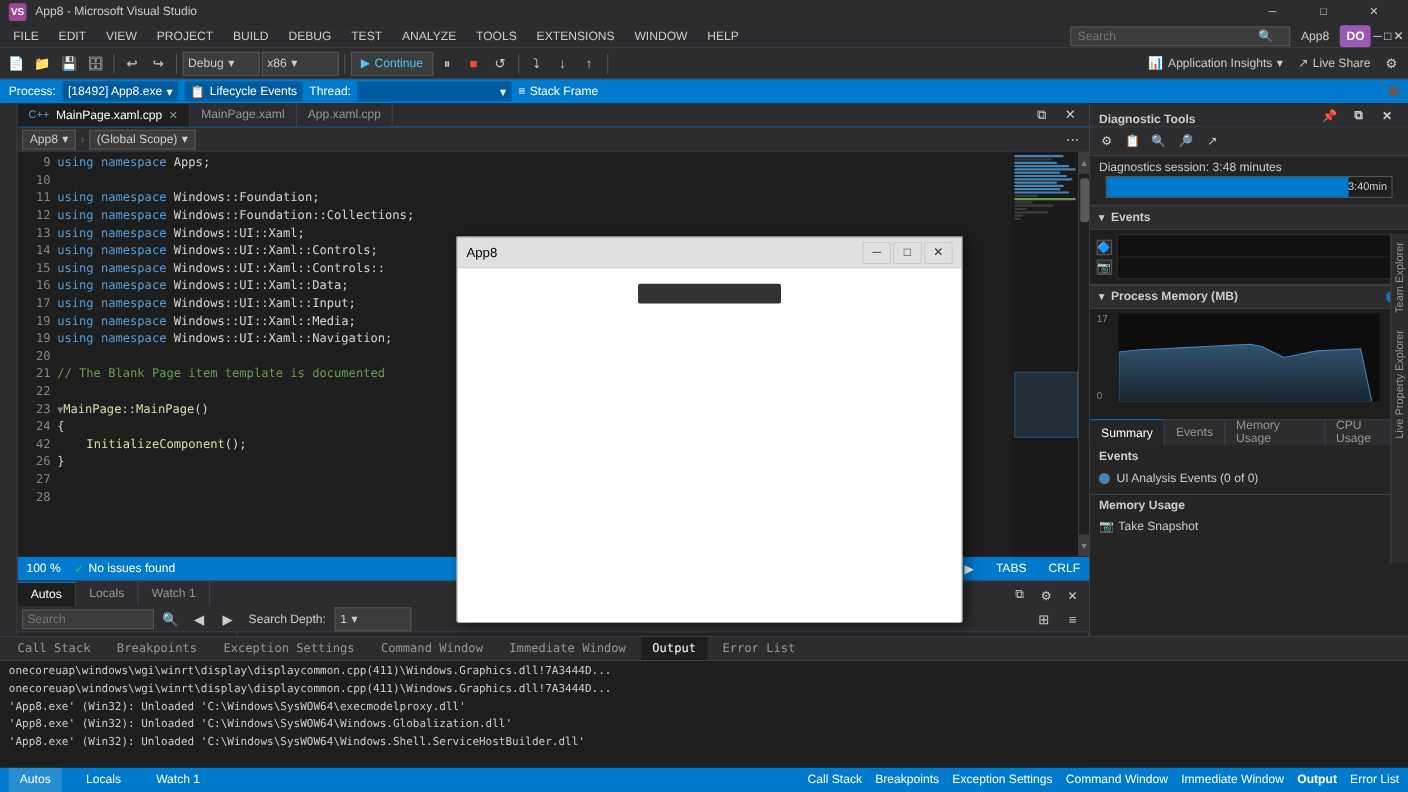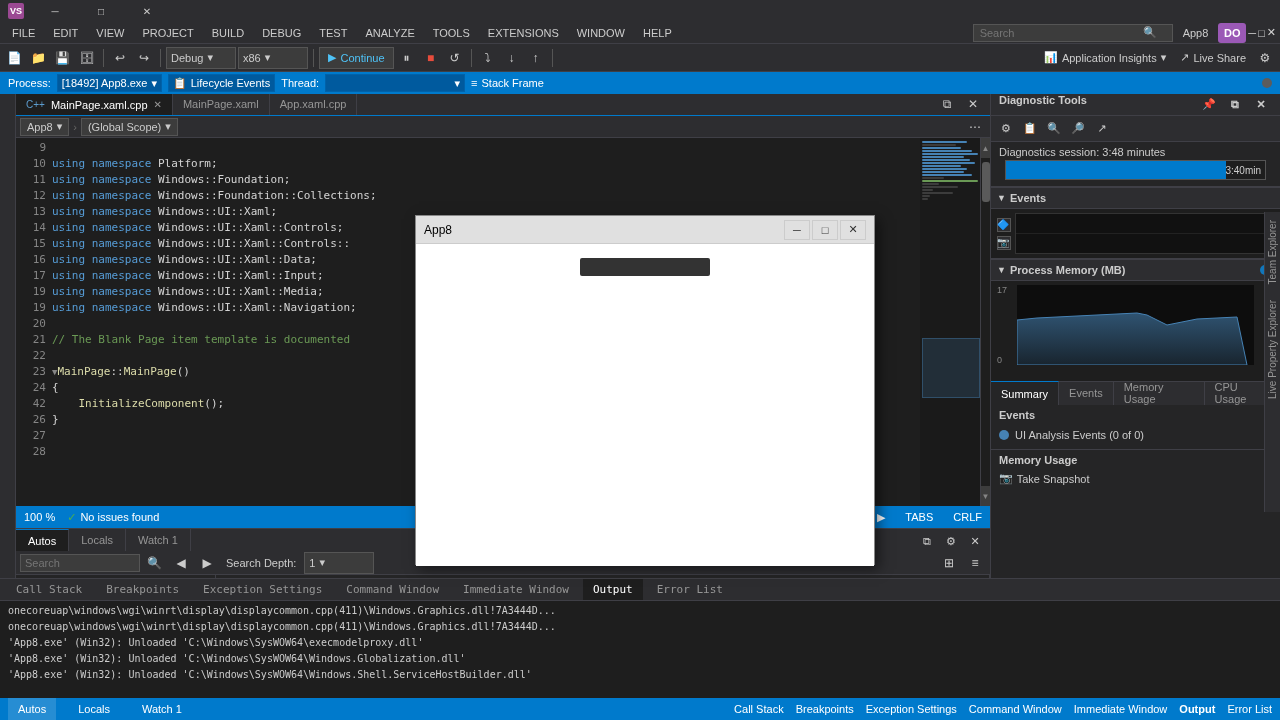--- a/index.html
+++ b/index.html
@@ -323,21 +323,21 @@
       width: 290px;
       background: #252526;
       border-left: 1px solid #3f3f46;
       display: flex;
       flex-direction: column;
       overflow: hidden;
     }
     #diag-title {
       height: 22px;
       background: #2d2d30;
-      display: flex; align-items: flex-start;
+      display: flex; align-items: flex-end;
       padding: 0 8px; gap: 4px;
       font-size: 11px; color: #cccccc;
       font-weight: bold;
       border-bottom: 1px solid #3f3f46;
     }
     .diag-toolbar {
       height: 26px;
       background: #2d2d30;
       display: flex; align-items: center;
       padding: 0 4px; gap: 2px;
@@ -574,20 +574,21 @@
       cursor: pointer;
     }
   </style>
 </head>
 <body>
 
 <div id="app-container" style="position:relative; width:1280px; height:720px; overflow:hidden;">
 
   <div id="title-bar">
     <div class="app-logo">VS</div>
+    <span class="window-title">App8 - Microsoft Visual Studio</span>
     <div class="window-controls">
       <div class="wc-btn">─</div>
       <div class="wc-btn">□</div>
       <div class="wc-btn close">✕</div>
     </div>
   </div>
 
   <div id="menu-bar">
     <div class="menu-item">FILE</div>
     <div class="menu-item">EDIT</div>
@@ -740,22 +741,22 @@
           <div>21</div>
           <div>22</div>
           <div>23</div>
           <div>24</div>
           <div>42</div>
           <div>26</div>
           <div>27</div>
           <div>28</div>
         </div>
         <div class="code-content">
+          <div class="code-line"><span class="kw">using namespace</span> Apps;</div>
           <div class="code-line"></div>
-          <div class="code-line"><span class="kw">using namespace</span> Platform;</div>
           <div class="code-line"><span class="kw">using namespace</span> Windows::Foundation;</div>
           <div class="code-line"><span class="kw">using namespace</span> Windows::Foundation::Collections;</div>
           <div class="code-line"><span class="kw">using namespace</span> Windows::UI::Xaml;</div>
           <div class="code-line"><span class="kw">using namespace</span> Windows::UI::Xaml::Controls;</div>
           <div class="code-line"><span class="kw">using namespace</span> Windows::UI::Xaml::Controls::</div>
           <div class="code-line"><span class="kw">using namespace</span> Windows::UI::Xaml::Data;</div>
           <div class="code-line"><span class="kw">using namespace</span> Windows::UI::Xaml::Input;</div>
           <div class="code-line"><span class="kw">using namespace</span> Windows::UI::Xaml::Media;</div>
           <div class="code-line"><span class="kw">using namespace</span> Windows::UI::Xaml::Navigation;</div>
           <div class="code-line"></div>

